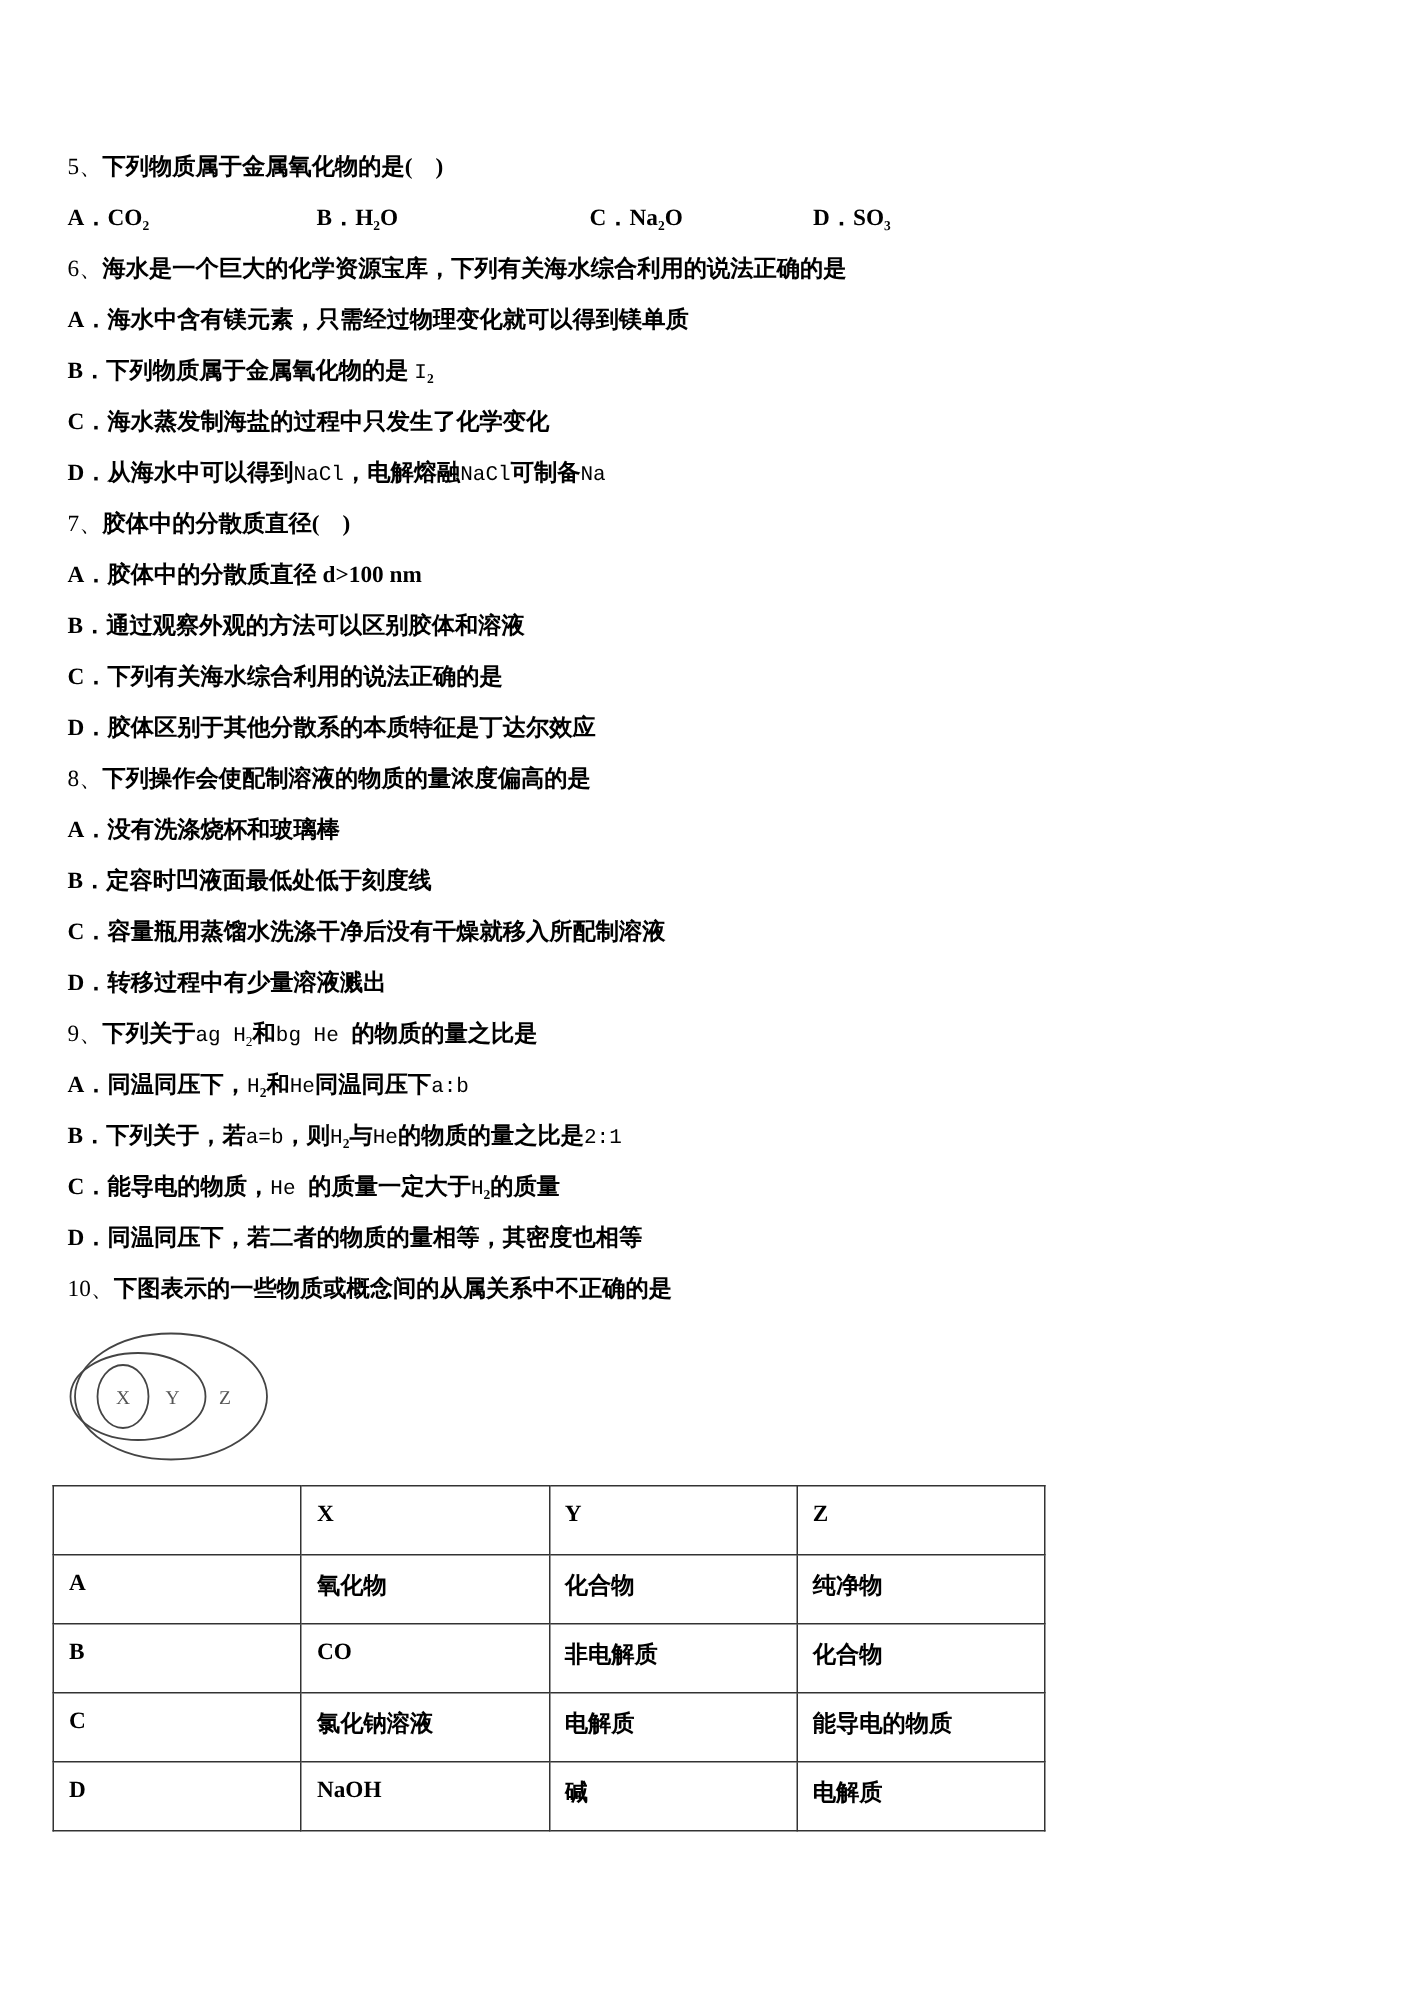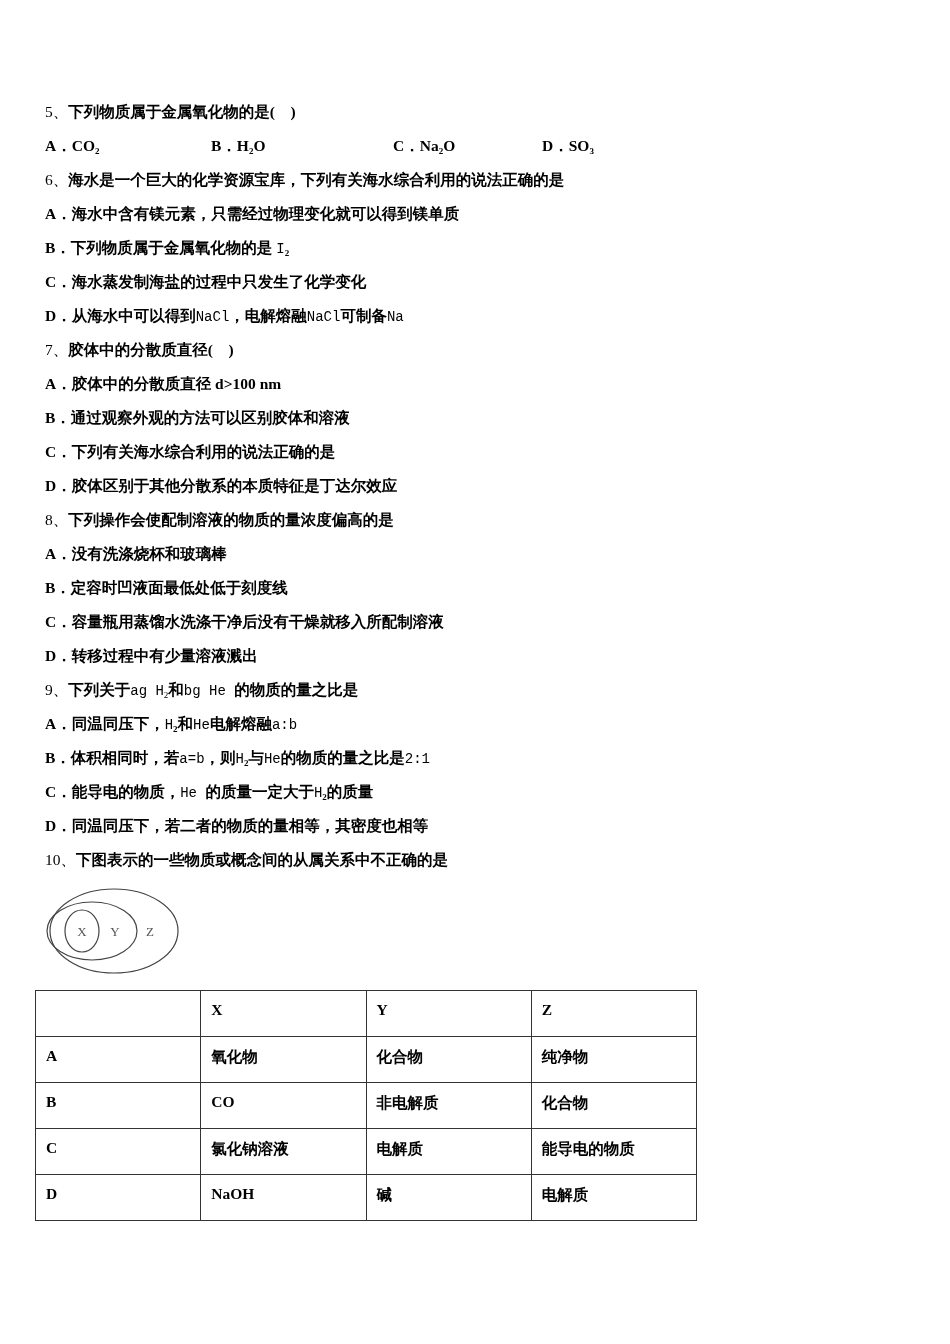--- a/index.html
+++ b/index.html
@@ -51,22 +51,22 @@
   <span class="qnum">8、</span><span class="q">下列操作会使配制溶液的物质的量浓度偏高的是</span>
 </div>
 <div class="line q" style="top:544px"><span>A．</span><span>没有洗涤烧杯和玻璃棒</span></div>
 <div class="line q" style="top:578px"><span>B．</span><span>定容时凹液面最低处低于刻度线</span></div>
 <div class="line q" style="top:612px"><span>C．</span><span>容量瓶用蒸馏水洗涤干净后没有干燥就移入所配制溶液</span></div>
 <div class="line q" style="top:646px"><span>D．</span><span>转移过程中有少量溶液溅出</span></div>
 
 <div class="line" style="top:680px">
   <span class="qnum">9、</span><span class="q">下列关于</span><span class="mono">ag H</span><sub>2</sub><span class="q">和</span><span class="mono">bg He </span><span class="q">的物质的量之比是</span>
 </div>
-<div class="line q" style="top:714px"><span>A．</span><span>同温同压下，</span><span class="mono">H</span><sub>2</sub><span>和</span><span class="mono">He</span><span>电解熔融</span><span class="mono">a:b</span></div>
-<div class="line q" style="top:748px"><span>B．</span><span>体积相同时，若</span><span class="mono">a=b</span><span>，则</span><span class="mono">H</span><sub>2</sub><span>与</span><span class="mono">He</span><span>的物质的量之比是</span><span class="mono">2:1</span></div>
+<div class="line q" style="top:714px"><span>A．</span><span>同温同压下，</span><span class="mono">H</span><sub>2</sub><span>和</span><span class="mono">He</span><span>同温同压下</span><span class="mono">a:b</span></div>
+<div class="line q" style="top:748px"><span>B．</span><span>下列关于，若</span><span class="mono">a=b</span><span>，则</span><span class="mono">H</span><sub>2</sub><span>与</span><span class="mono">He</span><span>的物质的量之比是</span><span class="mono">2:1</span></div>
 <div class="line q" style="top:782px"><span>C．</span><span>能导电的物质，</span><span class="mono">He </span><span>的质量一定大于</span><span class="mono">H</span><sub>2</sub><span>的质量</span></div>
 <div class="line q" style="top:816px"><span>D．</span><span>同温同压下，若二者的物质的量相等，其密度也相等</span></div>
 
 <div class="line" style="top:850px">
   <span class="qnum">10、</span><span class="q">下图表示的一些物质或概念间的从属关系中不正确的是</span>
 </div>
 
 <svg class="venn" viewBox="0 0 140 92">
   <ellipse cx="70" cy="43" rx="64" ry="42" fill="none" stroke="#444" stroke-width="1.2"></ellipse>
   <ellipse cx="48" cy="43" rx="45" ry="29" fill="none" stroke="#444" stroke-width="1.2"></ellipse>

